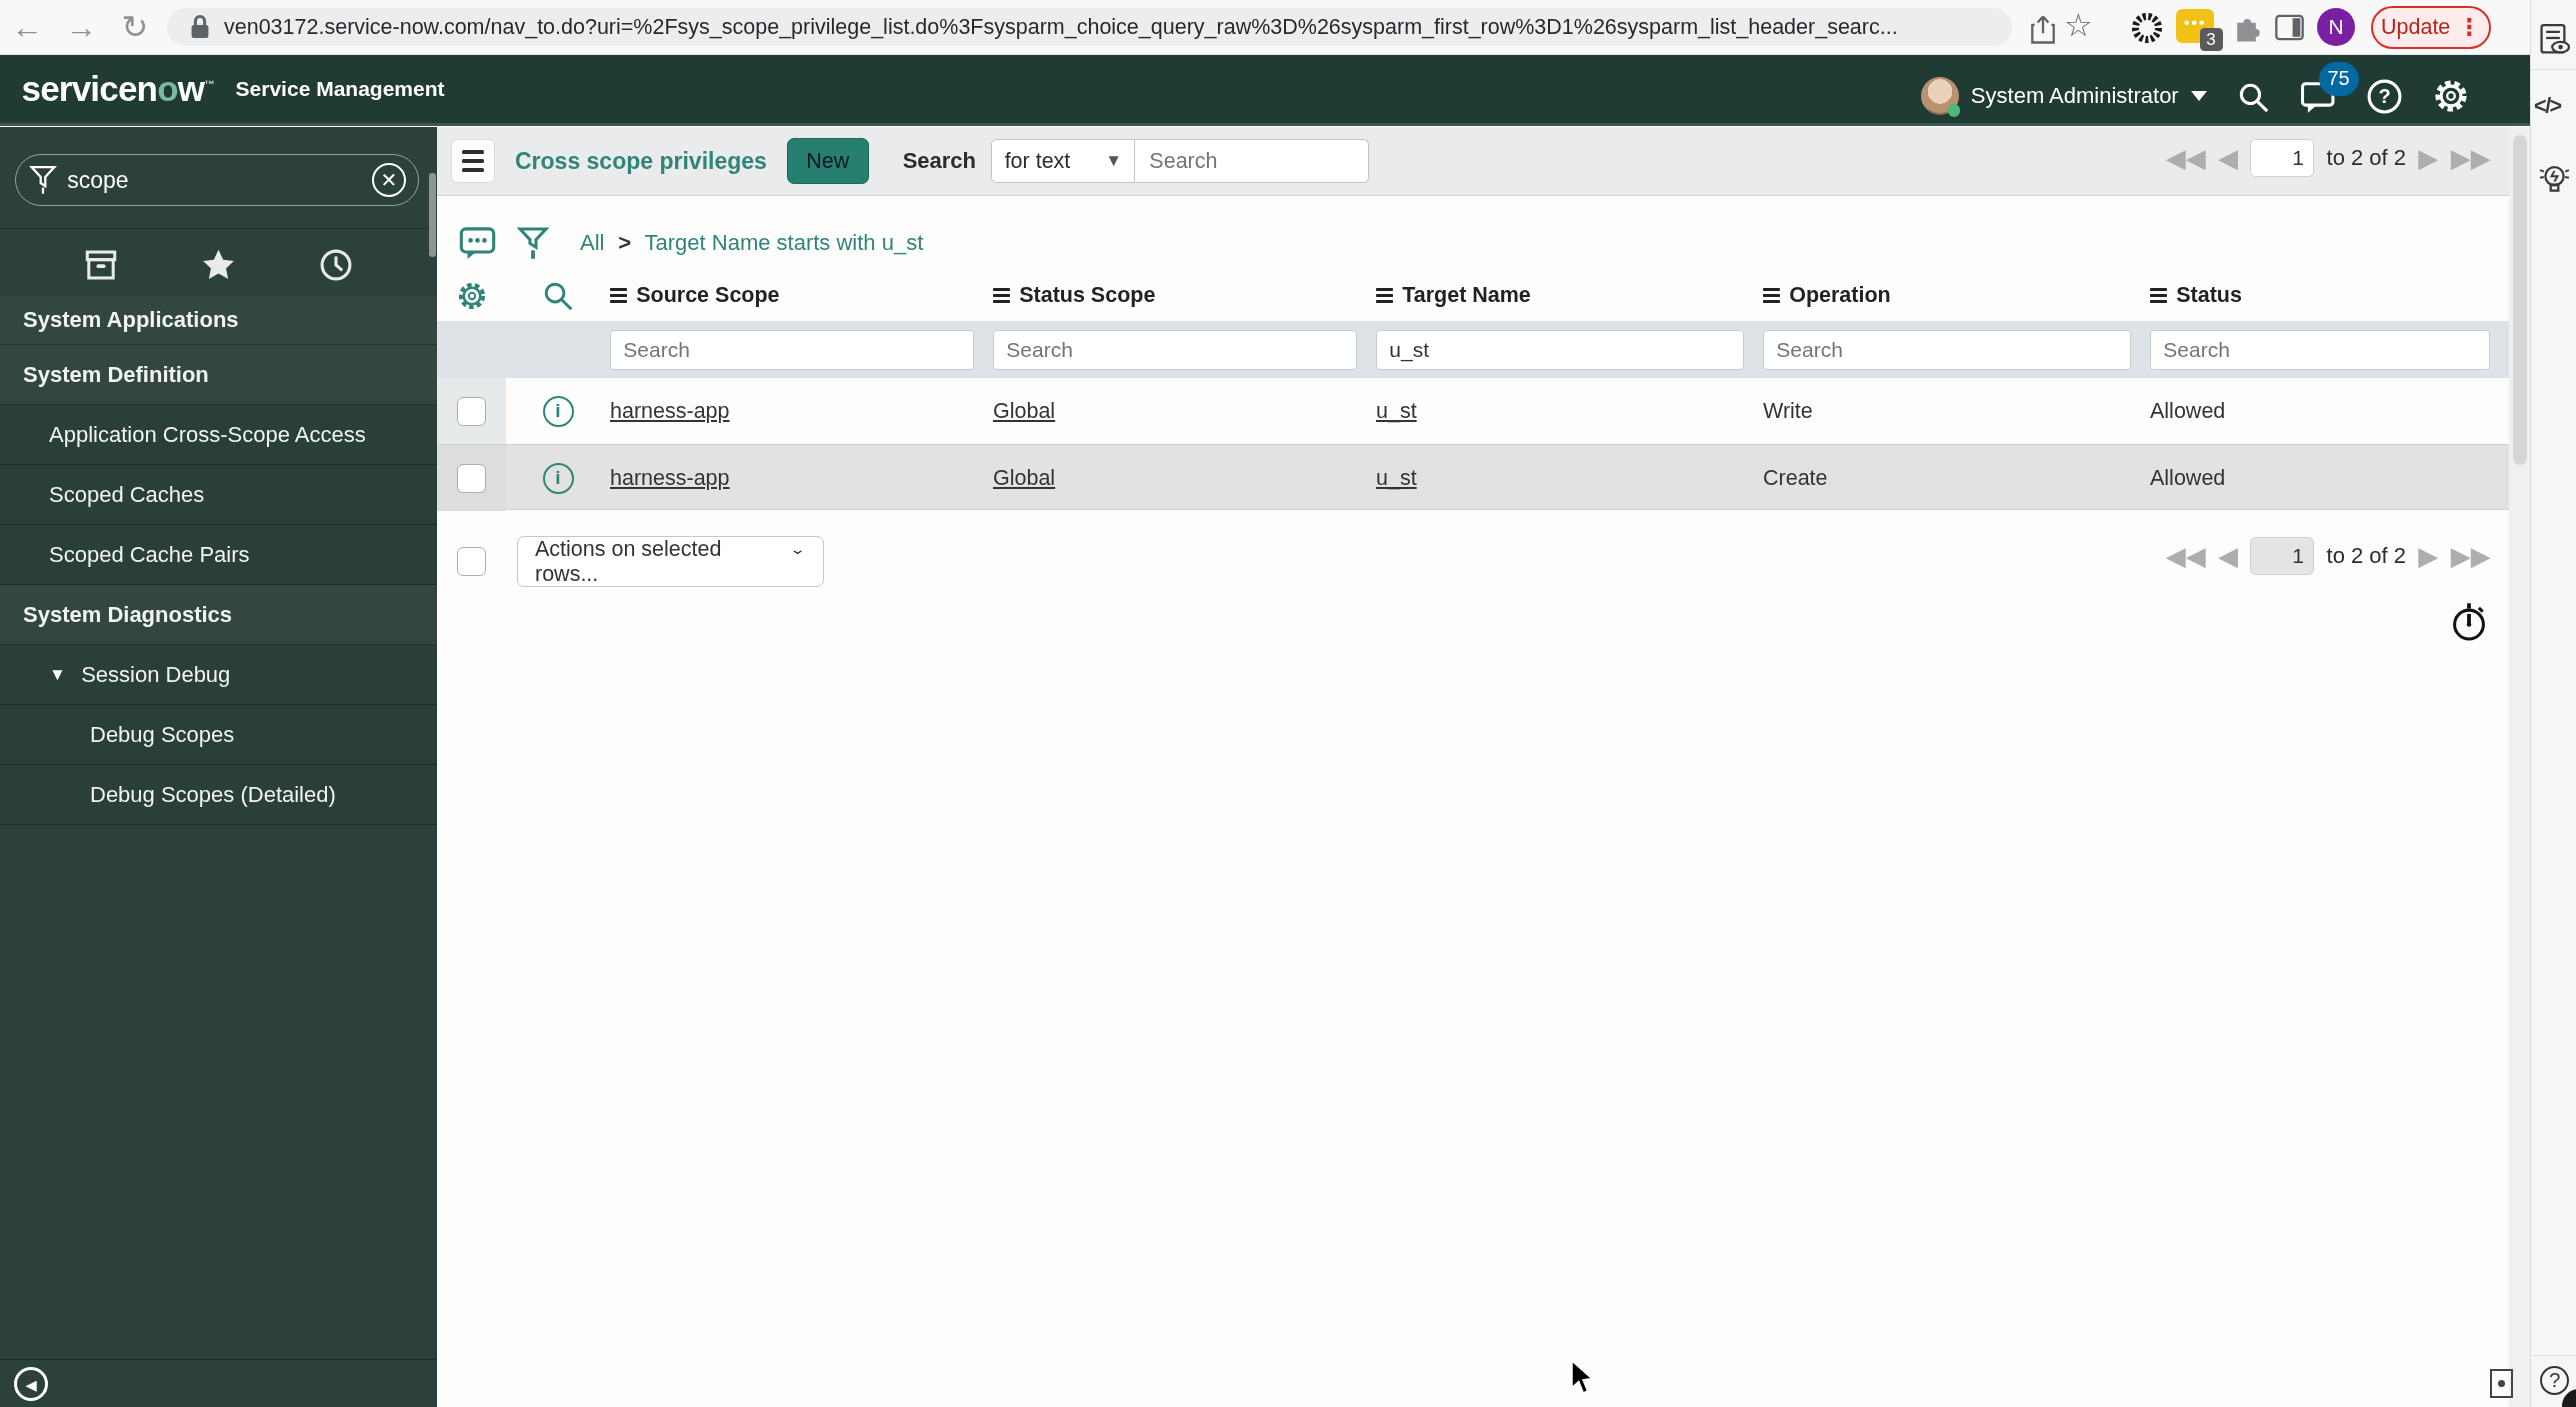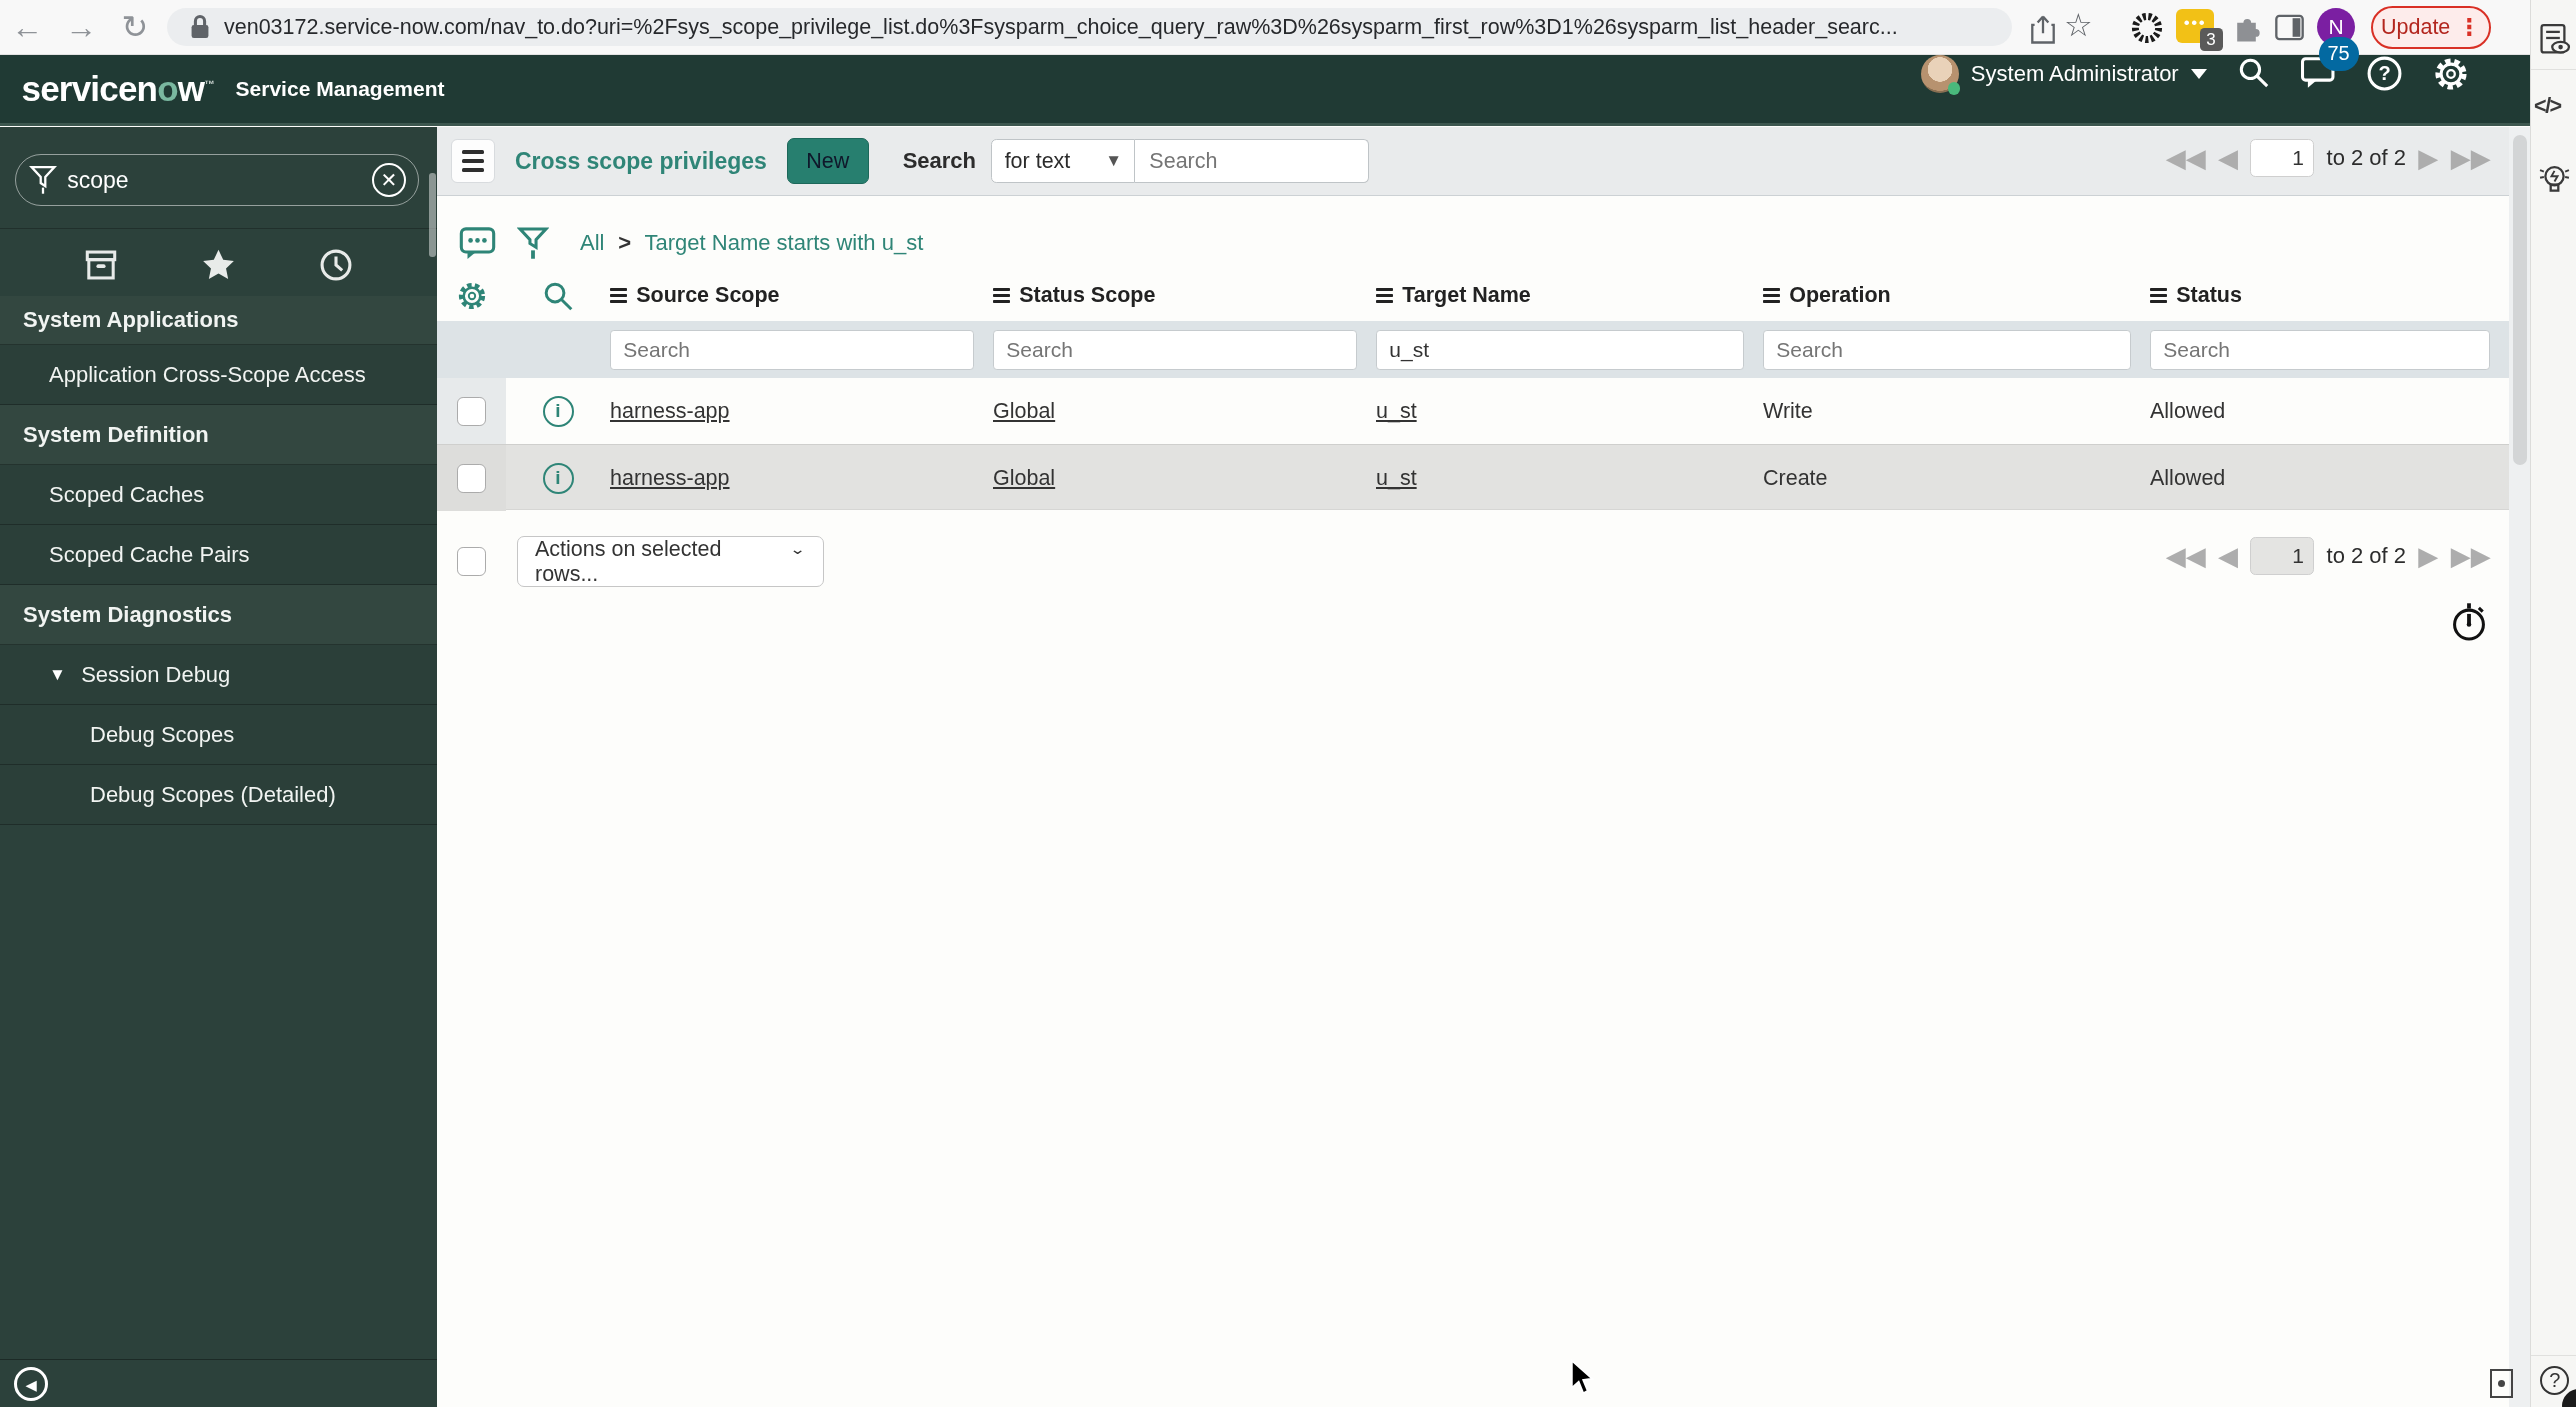--- a/index.html
+++ b/index.html
@@ -26,21 +26,21 @@
   #update-pill span.lbl { color:#b3261e; font-size:21.5px; }
   #update-pill span.kebab { color:#d93025; font-size:23px; font-weight:bold; }
 
   
   #banner { position:absolute; left:0; top:55px; width:2530px; height:71px; background:#203a34;
     border-bottom:3.8px solid #3d574f; display:flex; align-items:center; }
   #logo { margin-left:21.5px; font-size:35px; font-weight:bold; letter-spacing:-0.8px; color:#fff; }
   #logo .o { color:#7ab8a0; }
   #logo sup { font-size:10.7px; color:#cfd8d4; }
   #product-name { color:#fff; font-size:21px; margin-left:21.5px; font-weight:600; }
-  #banner-right { position:absolute; right:60px; top:0; height:60px; display:flex; align-items:flex-start; gap:29px; }
+  #banner-right { position:absolute; right:60px; top:0; height:60px; display:flex; align-items:flex-end; gap:29px; }
   #user-wrap { display:flex; align-items:center; gap:12.3px; color:#fff; font-size:22px; }
   #avatar { width:38px; height:38px; border-radius:50%;
     background:radial-gradient(circle at 50% 38%, #e9d2b9 0 40%, #b7926f 41% 70%, #8a6f52 71%); position:relative; }
   #avatar .status { position:absolute; right:-1.5px; bottom:-1.5px; width:12.3px; height:12.3px; border-radius:50%;
     background:#49b97c; }
   .caret-down { width:0; height:0; border-left:8.4px solid transparent; border-right:8.4px solid transparent;
     border-top:10px solid #fff; }
   .banner-ic { color:#fff; }
   #notif-wrap { position:relative; }
   #notif-badge { position:absolute; top:-18.4px; right:-21.5px; background:#0369a1; color:#fff; min-width:40px;
@@ -265,22 +265,22 @@
     <span>
       <svg width="34" height="34" viewBox="0 0 44 44">
           <circle cx="22" cy="22" r="18" fill="none" stroke="#e8ebe9" stroke-width="4"></circle>
           <path d="M22 11 v11 l8 7" fill="none" stroke="#e8ebe9" stroke-width="4"></path>
         </svg>
     </span>
   </div>
   <div id="sidebar-scroll-thumb"></div>
   <div id="nav">
     <div class="nav-row hdr first">System Applications</div>
+    <div class="nav-row hdr">System Definition</div>
     <div class="nav-row lvl1">Application Cross-Scope Access</div>
-    <div class="nav-row hdr">System Definition</div>
     <div class="nav-row lvl1">Scoped Caches</div>
     <div class="nav-row lvl1">Scoped Cache Pairs</div>
     <div class="nav-row hdr">System Diagnostics</div>
     <div class="nav-row lvl1">
         <span class="tri">▼</span>
         <span>Session Debug</span>
       </div>
     <div class="nav-row lvl2">Debug Scopes</div>
     <div class="nav-row lvl2">Debug Scopes (Detailed)</div>
   </div>

